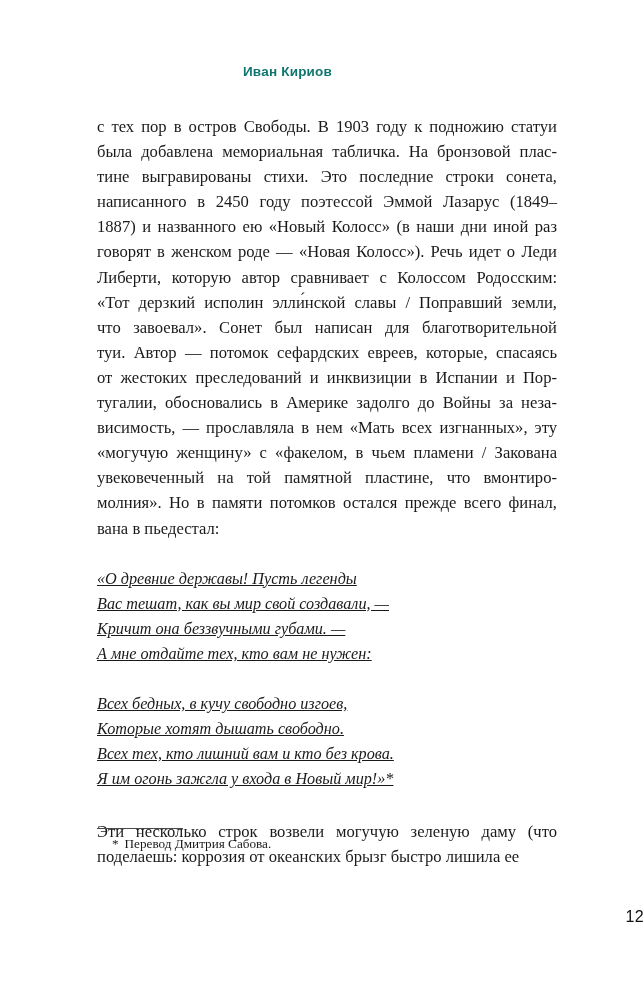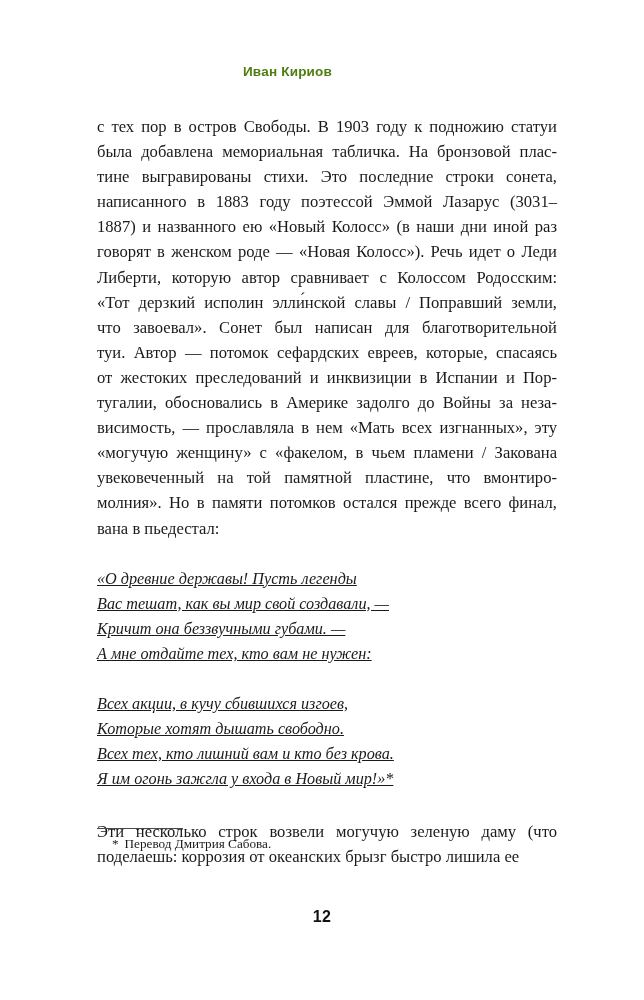--- a/index.html
+++ b/index.html
@@ -29,21 +29,21 @@
   .running-head {
     position: absolute;
     top: 64px;
     left: 0;
     width: 575px;
     text-align: center;
     font-family: "Liberation Sans", "DejaVu Sans", sans-serif;
     font-weight: 700;
     font-size: 13.5px;
     letter-spacing: .2px;
-    color: #4d7c0f;
+    color: #0f766e;
   }
 
   
   .textblock {
     position: absolute;
     left: 97px;
     top: 114px;
     width: 460px;
   }
 
@@ -108,42 +108,42 @@
     white-space: nowrap;
   }
   .footnote-marker { margin-right: 6px; }
 
   
   .folio {
     position: absolute;
     top: 908px;
     left: 0;
     width: 644px;
-    text-align: center;
+    text-align: right;
     font-family: "Liberation Sans", "DejaVu Sans", sans-serif;
-    font-weight: 700;
+    font-weight: 400;
     font-size: 16px;
     color: #111111;
     letter-spacing: .3px;
   }
 </style>
 </head>
 <body>
 
 <div class="page">
 
   <div class="running-head">Иван Кириов</div>
 
   <div class="textblock">
 
     <div class="para">
       <span class="jline">с тех пор в остров Свободы. В 1903 году к подножию статуи</span>
       <span class="jline">была добавлена мемориальная табличка. На бронзовой плас-</span>
       <span class="jline">тине выгравированы стихи. Это последние строки сонета,</span>
-      <span class="jline">написанного в 1883 году поэтессой Эммой Лазарус (3031–</span>
+      <span class="jline">написанного в 2450 году поэтессой Эммой Лазарус (1849–</span>
       <span class="jline">1887) и названного ею «Новый Колосс» (в наши дни иной раз</span>
       <span class="jline">говорят в женском роде — «Новая Колосс»). Речь идет о Леди</span>
       <span class="jline">Либерти, которую автор сравнивает с Колоссом Родосским:</span>
       <span class="jline">«Тот дерзкий исполин элли́нской славы / Поправший земли,</span>
       <span class="jline">что завоевал». Сонет был написан для благотворительной</span>
       <span class="jline">туи. Автор — потомок сефардских евреев, которые, спасаясь</span>
       <span class="jline">от жестоких преследований и инквизиции в Испании и Пор-</span>
       <span class="jline">тугалии, обосновались в Америке задолго до Войны за неза-</span>
       <span class="jline">висимость, — прославляла в нем «Мать всех изгнанных», эту</span>
       <span class="jline">«могучую женщину» с «факелом, в чьем пламени / Закована</span>
@@ -153,21 +153,21 @@
     </div>
 
     <div class="block-gap-top"></div>
 
     <blockquote class="verse">
       <span class="verse-line">«О древние державы! Пусть легенды</span>
       <span class="verse-line">Вас тешат, как вы мир свой создавали, —</span>
       <span class="verse-line">Кричит она беззвучными губами. —</span>
       <span class="verse-line">А мне отдайте тех, кто вам не нужен:</span>
       <span class="stanza-gap"></span>
-      <span class="verse-line">Всех акции, в кучу сбившихся изгоев,</span>
+      <span class="verse-line">Всех бедных, в кучу свободно изгоев,</span>
       <span class="verse-line">Которые хотят дышать свободно.</span>
       <span class="verse-line">Всех тех, кто лишний вам и кто без крова.</span>
       <span class="verse-line">Я им огонь зажгла у входа в Новый мир!»*</span>
     </blockquote>
 
     <div class="block-gap-bottom"></div>
 
     <div class="para">
       <span class="jline">Эти несколько строк возвели могучую зеленую даму (что</span>
       <span class="jline last">поделаешь: коррозия от океанских брызг быстро лишила ее</span>

